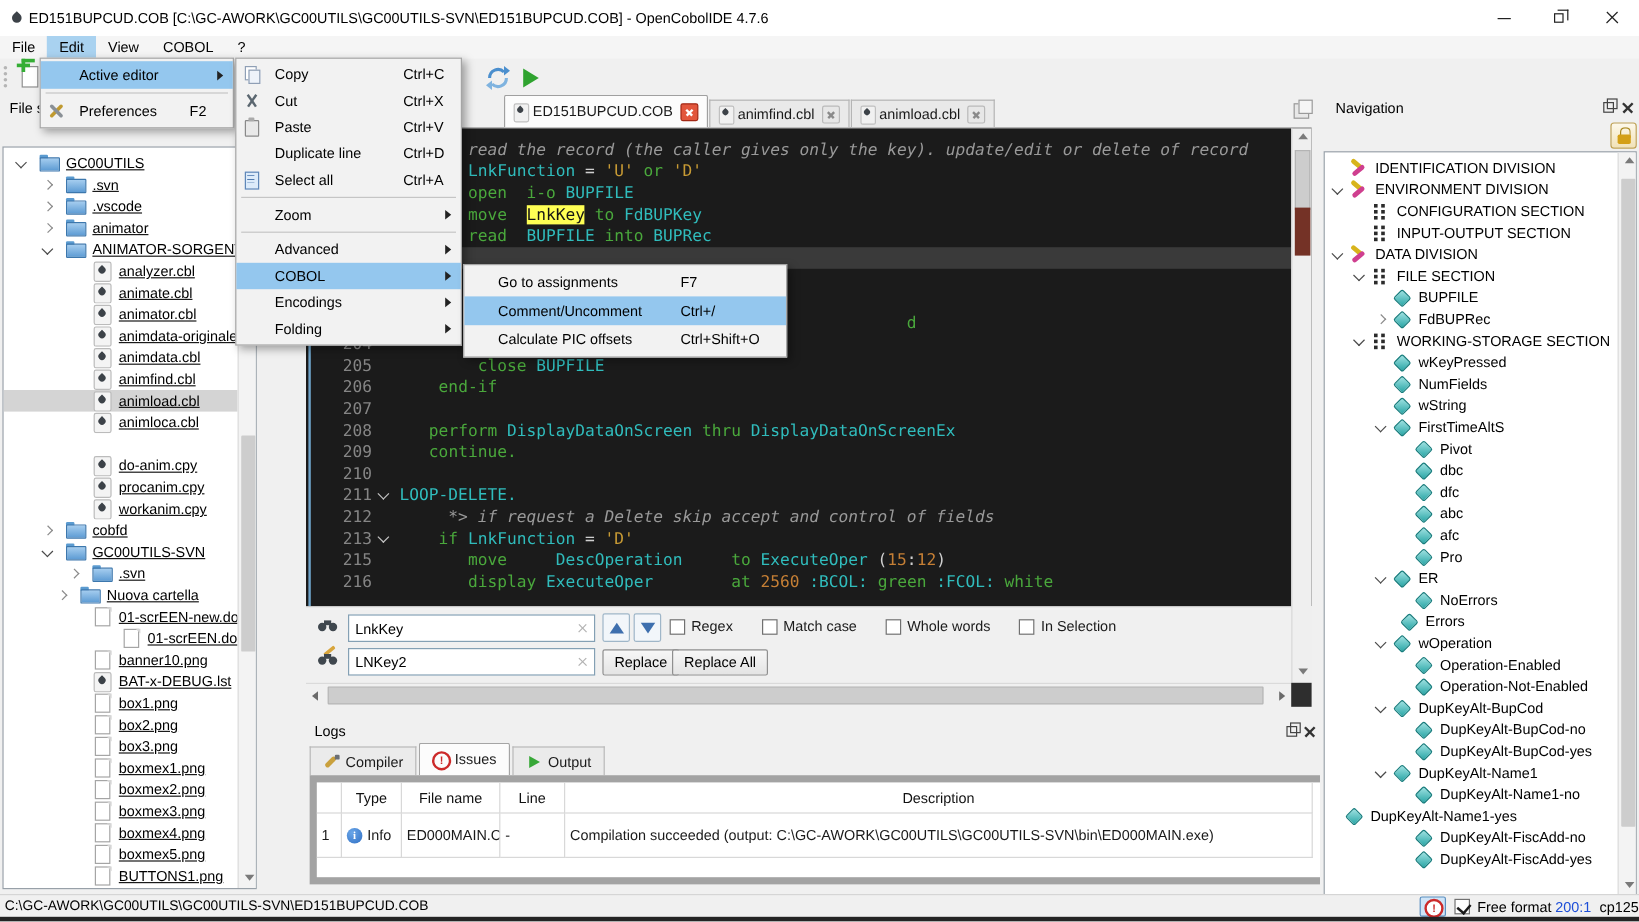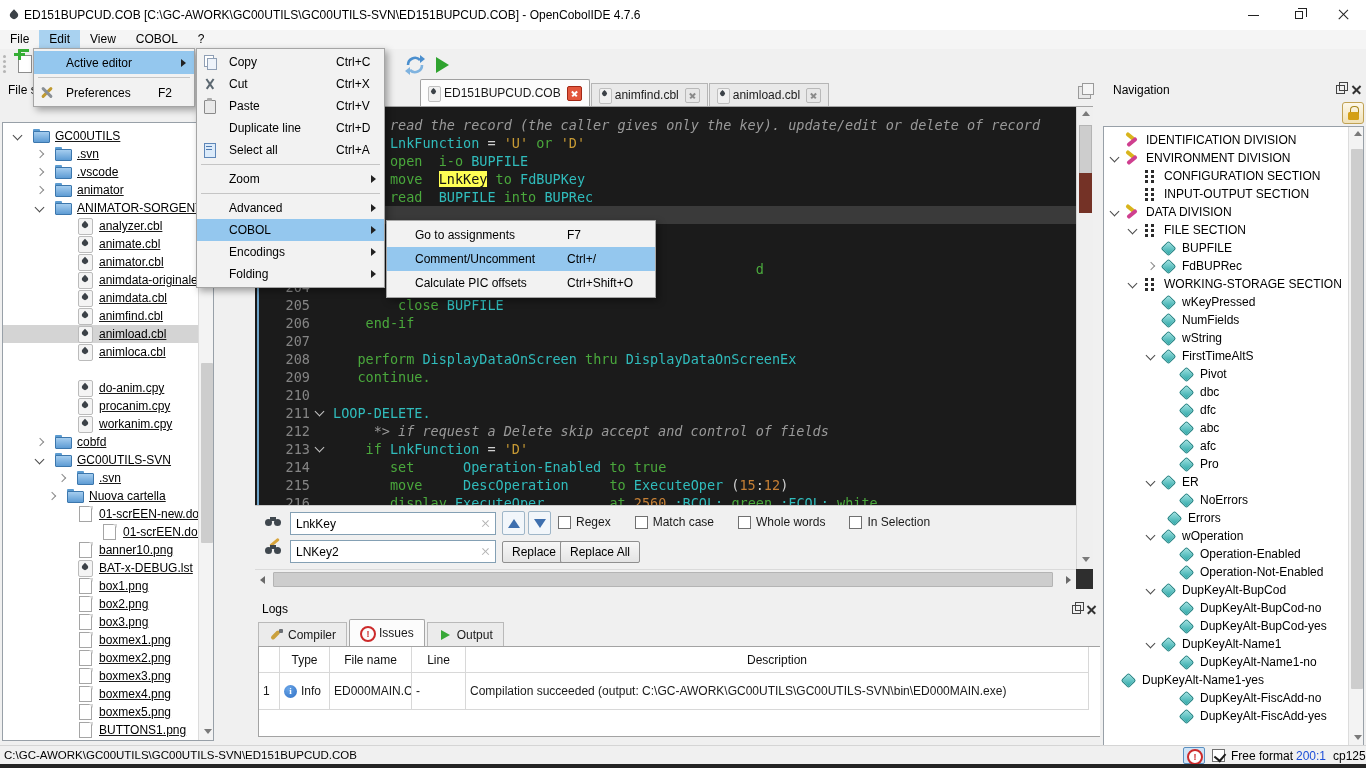--- a/index.html
+++ b/index.html
@@ -133,21 +133,21 @@
   .x-ico:before,.x-ico:after { content:''; position:absolute; left:0; top:5px; width:11px; height:1.5px; background:#333; }
   .x-ico:before { transform:rotate(45deg);} .x-ico:after { transform:rotate(-45deg);}
   #logs-tabs { position:absolute; left:3px; top:19px; display:flex; align-items:flex-end; height:27px; }
   .ltab { display:flex; align-items:center; gap:5px; height:24px; padding:0 10px; background:#ebebeb; border:1px solid #b9b9b9; border-bottom:none; margin-right:2px; }
   .ltab.active { height:27px; background:#fcfcfc; border-color:#a5a5a5; border-radius:2px 2px 0 0; }
   .lt-ico { position:relative; width:14px; height:14px; flex:none; }
   .ic-compiler:before { content:''; position:absolute; left:1px; top:5px; width:11px; height:4px; background:#caa13e; border-radius:2px; transform:rotate(-45deg); }
   .ic-compiler:after { content:''; position:absolute; right:0px; top:1px; width:4px; height:4px; background:#6b6f75; border-radius:1px; }
   .ic-issues:before { content:'!'; position:absolute; left:0; top:0; width:12px; height:12px; border:2px solid #cc2a2a; border-radius:50%; color:#cc2a2a; font-weight:bold; font-size:9px; line-height:12px; text-align:center; }
   .ic-output:before { content:''; position:absolute; left:3px; top:2px; width:0; height:0; border-left:9px solid #38a838; border-top:5.5px solid transparent; border-bottom:5.5px solid transparent; }
-  #logs-table { position:absolute; left:3px; top:46px; width:872px; height:91px; background:#fff; border:1px solid #a3a3a3; }
+  #logs-table { position:absolute; left:3px; top:46px; width:872px; height:91px; background:#fff; border:6px solid #a3a3a3; }
   .lrow { display:flex; }
   .lcell { border-right:1px solid #d8d8d8; border-bottom:1px solid #d8d8d8; padding:0 4px; display:flex; align-items:center; overflow:hidden; white-space:nowrap; }
   .lcell.hd { justify-content:center; height:26px; color:#111; }
   .lcell.bd { height:37px; }
   .info-badge { position:relative; width:13px; height:13px; border-radius:50%; background:radial-gradient(circle at 35% 30%, #6aa6e8, #2f6fc4); margin-right:4px; flex:none; }
   .info-badge:before { content:'i'; position:absolute; left:0; width:13px; text-align:center; color:#fff; font-size:9px; font-weight:bold; line-height:13px; font-family:"Liberation Serif",serif; }
 
   
   #nav-dock { left:1100px; top:80px; width:266px; height:665px; background:#f0f0f0; }
   #nav-title { position:absolute; left:13px; top:3px; color:#000; }
@@ -558,25 +558,20 @@
       <span class="ctxt"><span class="sp">     </span><span class="sc">*&gt; if request a Delete skip accept and control of fields</span></span>
     </div>
     <div class="cline">
       <span class="lnum">213</span>
       <span class="lfold">
         <span class="fa"></span>
       </span>
       <span class="ctxt"><span class="sp">    </span><span class="sk">if</span><span class="sp"> </span><span class="si">LnkFunction</span><span class="sp"> = </span><span class="ss">'D'</span></span>
     </div>
     <div class="cline">
-      <span class="lnum">214</span>
-      <span class="lfold"></span>
-      <span class="ctxt"><span class="sp">       </span><span class="sk">set</span><span class="sp">      </span><span class="si">Operation-Enabled</span><span class="sp"> </span><span class="sk">to</span><span class="sp"> </span><span class="sk">true</span></span>
-    </div>
-    <div class="cline">
       <span class="lnum">215</span>
       <span class="lfold"></span>
       <span class="ctxt"><span class="sp">       </span><span class="sk">move</span><span class="sp">     </span><span class="si">DescOperation</span><span class="sp">     </span><span class="sk">to</span><span class="sp"> </span><span class="si">ExecuteOper</span><span class="sp"> (</span><span class="sn">15</span><span class="sp">:</span><span class="sn">12</span><span class="sp">)</span></span>
     </div>
     <div class="cline">
       <span class="lnum">216</span>
       <span class="lfold"></span>
       <span class="ctxt"><span class="sp">       </span><span class="sk">display</span><span class="sp"> </span><span class="si">ExecuteOper</span><span class="sp">        </span><span class="sk">at</span><span class="sp"> </span><span class="sn">2560</span><span class="sp"> </span><span class="si">:BCOL:</span><span class="sp"> </span><span class="sk">green</span><span class="sp"> </span><span class="si">:FCOL:</span><span class="sp"> </span><span class="sk">white</span></span>
     </div>
   </div>

